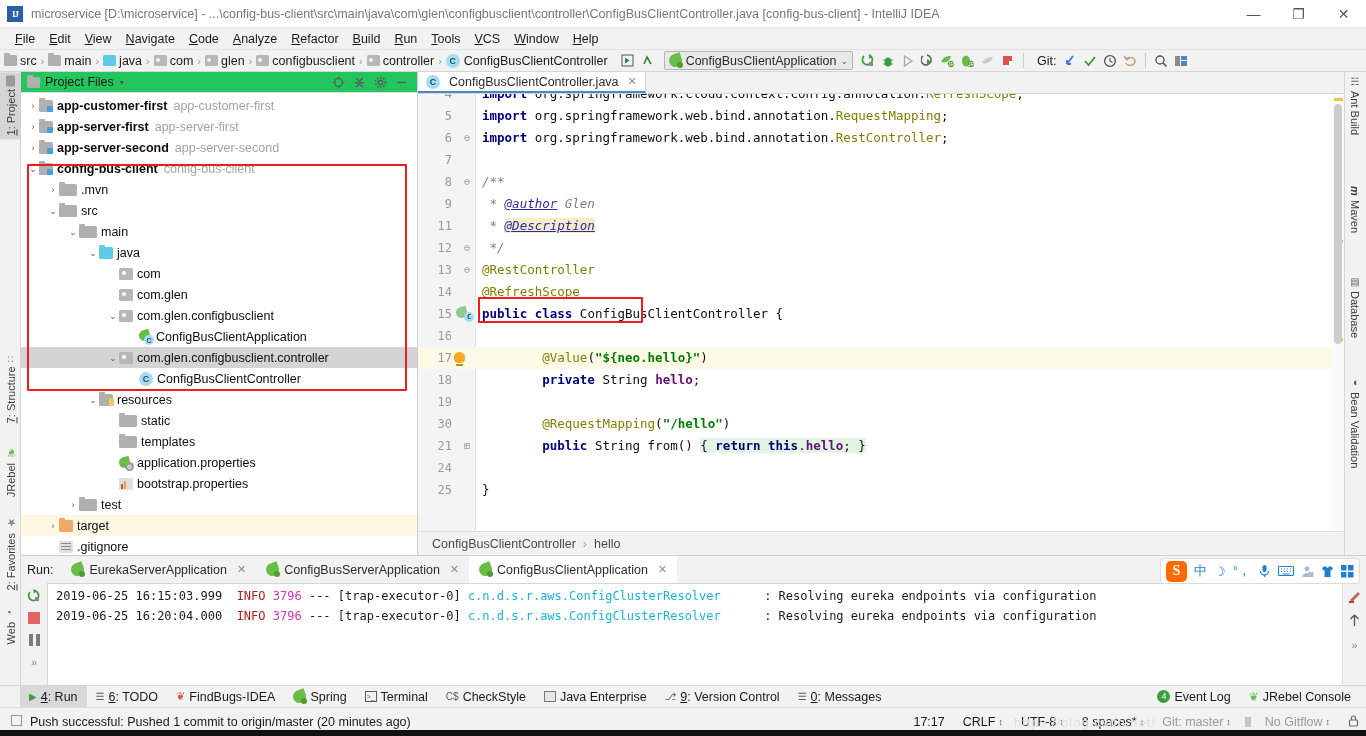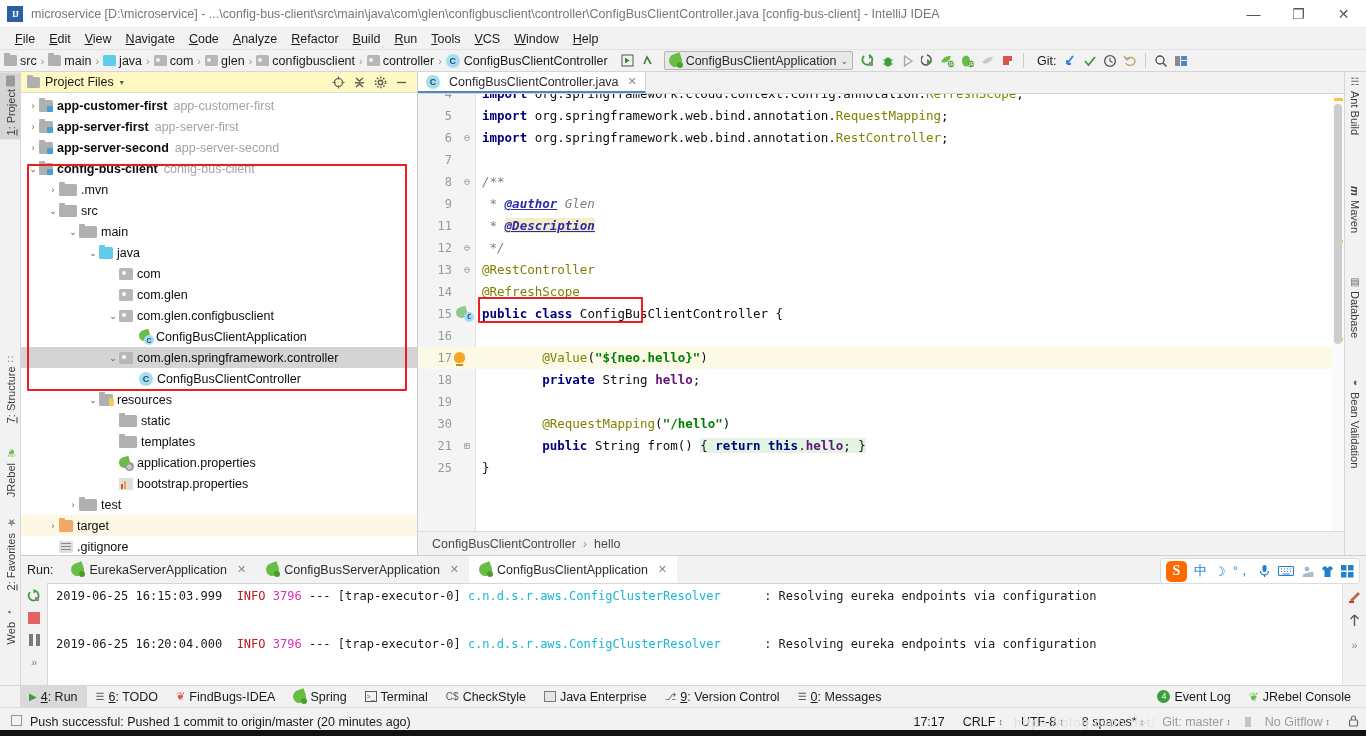--- a/index.html
+++ b/index.html
@@ -97,21 +97,21 @@
     display:flex; align-items:center; font-size:11px; color:#3c3c3c;
     padding:4px 0; gap:4px;
   }
 
   
   .projpanel {
     position:absolute; left:21px; top:72px; width:397px; height:483px;
     background:#ffffff; border-right:1px solid #cfcfcf;
   }
   .proj-header {
-    height:21px; background:#fef9c3; display:flex; align-items:center;
+    height:21px; background:#22c55e; display:flex; align-items:center;
     padding:0 4px 0 6px; border-bottom:1px solid #dcdcdc; font-size:12.5px;
   }
   .proj-header .ph-folder {
     width:13px;height:11px;background:#b0b0b0;border-radius:1.5px;margin-right:5px;position:relative;
   }
   .proj-header .ph-folder:after{content:"";position:absolute;left:0;top:-2px;width:6px;height:3px;background:#b0b0b0;border-radius:1px;}
   .ph-title{ color:#1a1a1a; }
   .ph-caret{ margin-left:6px; font-size:8px; color:#555; }
   .ph-actions{ margin-left:auto; display:flex; align-items:center; gap:6px; padding-right:4px;}
   .ph-ico{ width:15px;height:15px;display:flex;align-items:center;justify-content:center;color:#5a5a5a;font-size:11px;}
@@ -186,21 +186,21 @@
   .lnum {
     width:40px; flex:0 0 40px; text-align:right; padding-right:6px;
     color:#999999; font-size:12px; font-family:"DejaVu Sans Mono", monospace;
   }
   .fold { width:18px; flex:0 0 18px; text-align:center; color:#9a9a9a; font-size:10px; position:relative;}
   .ctext { padding-left:6px; color:#0d0d0d; font-size:12.5px; }
   .k  { color:#000080; font-weight:bold; }
   .ann{ color:#808000; }
   .str{ color:#008000; font-weight:bold; }
   .cmt{ color:#808080; font-style:italic; }
-  .doctag { color:#2a2aaa; font-weight:bold; font-style:italic; text-decoration:underline; }
+  .doctag { color:#2a2aaa; font-weight:normal; font-style:italic; text-decoration:underline; }
   .doctag.mark { background:#f5ecc8; }
   .fld{ color:#660e7a; font-weight:bold; }
   .cls{ color:#0d0d0d; }
   .hlbg{ background:#e2f5e2; }
   .dot{ color:#c8c8c8; }
   .bulb {
     position:absolute; left:36px; width:11px; height:11px; border-radius:50% 50% 40% 40%;
     background:#f5a623;
   }
   .bulb:after{content:"";position:absolute;left:2px;bottom:-3px;width:7px;height:2px;background:#c98a1d;}
@@ -236,21 +236,21 @@
   .run-ctrls { width:26px; background:#f2f2f2; display:flex; flex-direction:column; align-items:center; gap:7px; padding-top:5px;}
   .rc { width:15px;height:15px;display:flex;align-items:center;justify-content:center;font-size:11px;}
   .console-body { flex:1; background:#fff; border:1px solid #d6d6d6; border-right:none; position:relative; overflow:hidden;}
   .console-subtabs {
     position:absolute; left:0; top:-27px; display:flex; align-items:center; height:27px; gap:0;
   }
   .subtab { display:flex;align-items:center;gap:5px;padding:0 9px;height:27px;font-size:12.5px;background:#fff;}
   .subtab.alt { background:#e4e4e4; }
   .console-tools { width:24px; background:#f2f2f2; display:flex;flex-direction:column;align-items:center;gap:9px;padding-top:6px;border-left:1px solid #e0e0e0;}
   .logline {
-    font-family:"DejaVu Sans Mono", monospace; font-size:12px; white-space:pre; height:20px; line-height:20px; padding-left:8px;margin-top:28px;
+    font-family:"DejaVu Sans Mono", monospace; font-size:12px; white-space:pre; height:20px; line-height:20px; padding-left:8px;
   }
   .log-ts { color:#1a1a1a; }
   .log-info { color:#b91c1c; }
   .log-pid { color:#d633b8; }
   .log-thread { color:#1a1a1a; }
   .log-cls { color:#18b5d8; }
   .log-msg { color:#1a1a1a; }
 
   
   .imebar {
@@ -618,21 +618,21 @@
           <span class="fico springcls">
             <span class="sc-leaf"></span>
             <span class="sc-c">C</span>
           </span>
           <span class="tname">ConfigBusClientApplication</span>
         </div>
         <div class="trow sel">
           <span style="flex: 0 0 86px;"></span>
           <span class="arrow">⌄</span>
           <span class="fico pkg"></span>
-          <span class="tname">com.glen.springframework.controller</span>
+          <span class="tname">com.glen.configbusclient.controller</span>
         </div>
         <div class="trow">
           <span style="flex: 0 0 106px;"></span>
           <span class="arrow none">›</span>
           <span class="fico cls">C</span>
           <span class="tname">ConfigBusClientController</span>
         </div>
         <div class="trow">
           <span style="flex: 0 0 66px;"></span>
           <span class="arrow">⌄</span>
@@ -710,20 +710,21 @@
           <div class="cline" style="position: relative;"><span class="lnum">12</span><span class="fold">⊖</span><span class="ctext"><span class="cmt"> */</span></span></div>
           <div class="cline" style="position: relative;"><span class="lnum">13</span><span class="fold">⊖</span><span class="ctext"><span class="ann">@RestController</span></span></div>
           <div class="cline" style="position: relative;"><span class="lnum">14</span><span class="fold"></span><span class="ctext"><span class="ann">@RefreshScope</span></span></div>
           <div class="cline" style="position: relative;"><span class="lnum">15</span><span class="fold"></span><span class="ctext"><span class="k">public</span><span> </span><span class="k">class</span><span> ConfigBusClientController {</span></span><span class="gutter-cls" style="top: 3px;"><span class="gc-leaf"></span><span class="gc-c">C</span></span></div>
           <div class="cline" style="position: relative;"><span class="lnum">16</span><span class="fold"></span><span class="ctext"></span></div>
           <div class="cline hl" style="position: relative;"><span class="lnum">17</span><span class="fold"></span><span class="ctext"><span>        </span><span class="ann">@Value</span><span>(</span><span class="str">"${neo.hello}"</span><span>)</span></span><span class="bulb" style="top: 5px;"></span></div>
           <div class="cline" style="position: relative;"><span class="lnum">18</span><span class="fold"></span><span class="ctext"><span>        </span><span class="k">private</span><span> String </span><span class="fld">hello</span><span>;</span></span></div>
           <div class="cline" style="position: relative;"><span class="lnum">19</span><span class="fold"></span><span class="ctext"></span></div>
           <div class="cline" style="position: relative;"><span class="lnum">30</span><span class="fold"></span><span class="ctext"><span>        </span><span class="ann">@RequestMapping</span><span>(</span><span class="str">"/hello"</span><span>)</span></span></div>
           <div class="cline" style="position: relative;"><span class="lnum">21</span><span class="fold">⊞</span><span class="ctext"><span>        </span><span class="k">public</span><span> String from() </span><span class="hlbg">{ </span><span class="k hlbg">return</span><span class="hlbg"> </span><span class="k hlbg">this</span><span class="hlbg">.</span><span class="fld hlbg">hello</span><span class="hlbg">; </span><span class="hlbg">}</span></span></div>
+          <div class="cline" style="position: relative;"><span class="lnum">24</span><span class="fold"></span><span class="ctext"></span></div>
           <div class="cline" style="position: relative;"><span class="lnum">25</span><span class="fold"></span><span class="ctext"><span>}</span></span></div>
         </div>
       <div class="scrollbar-v">
         <div class="marker" style="top:4px;background:#f2c744;"></div>
         <div class="marker" style="top:146px;background:#f2c744;"></div>
         <div class="marker" style="top:244px;background:#f2c744;"></div>
         <div class="scroll-thumb" style="top:10px;height:240px;"></div>
       </div>
       <div class="redbox" style="left:60px; top:203px; width:165px; height:26px;"></div>
     </div>

